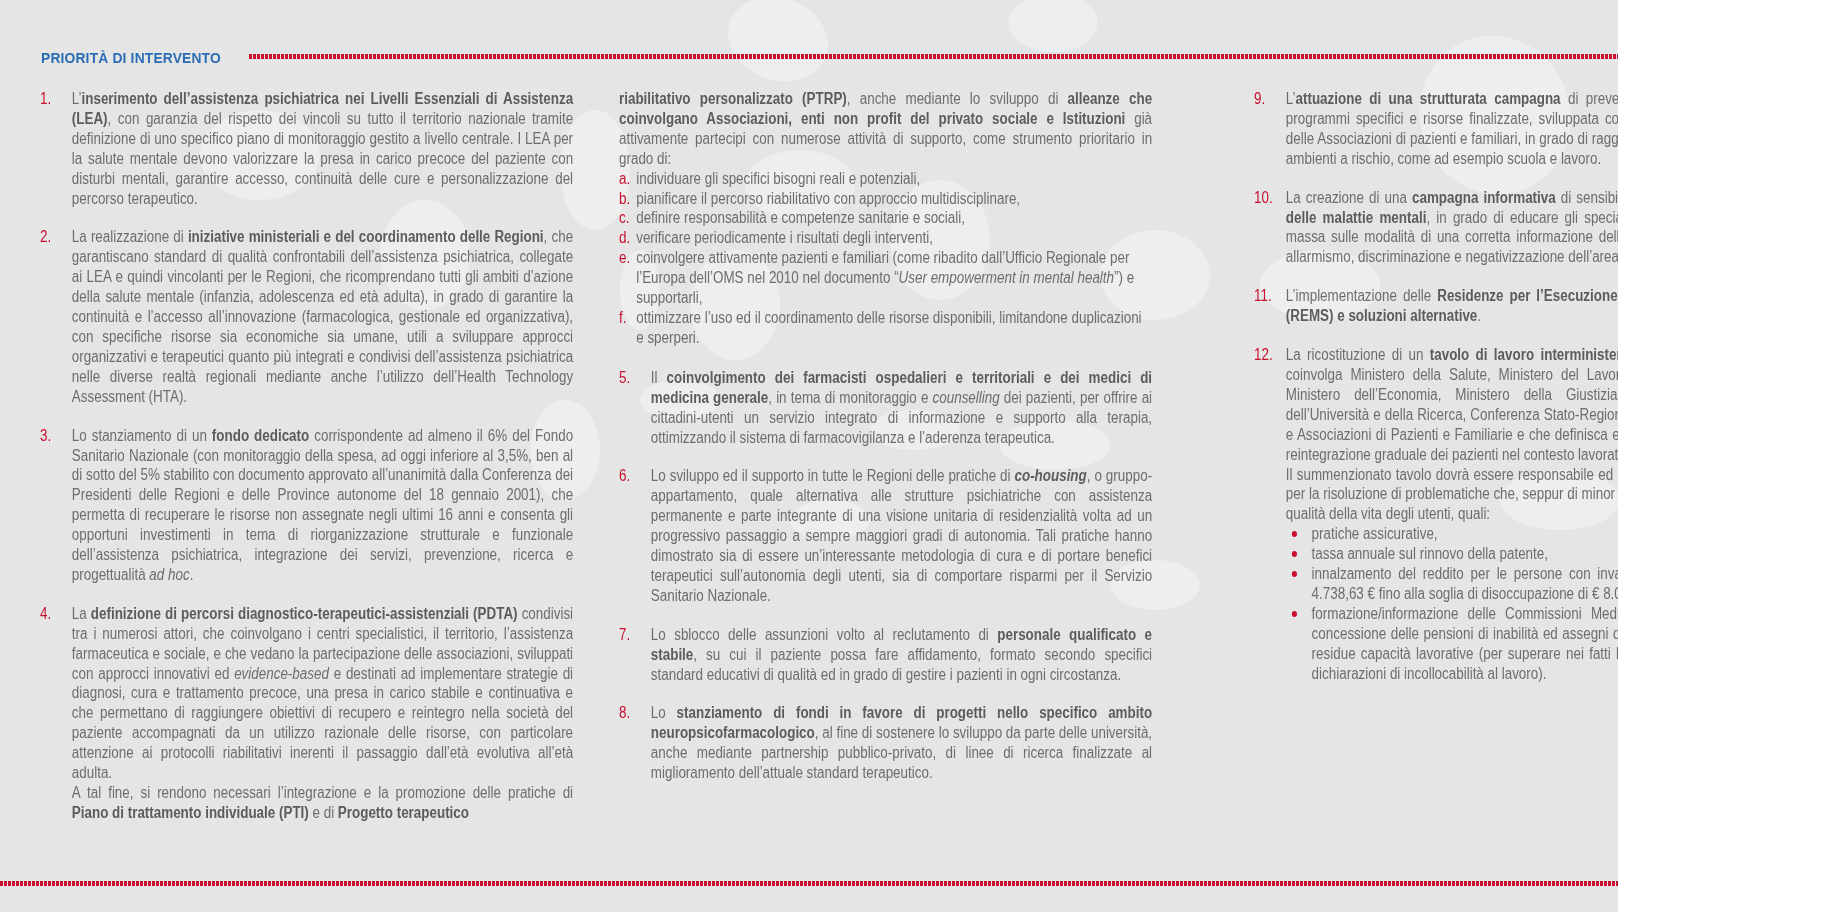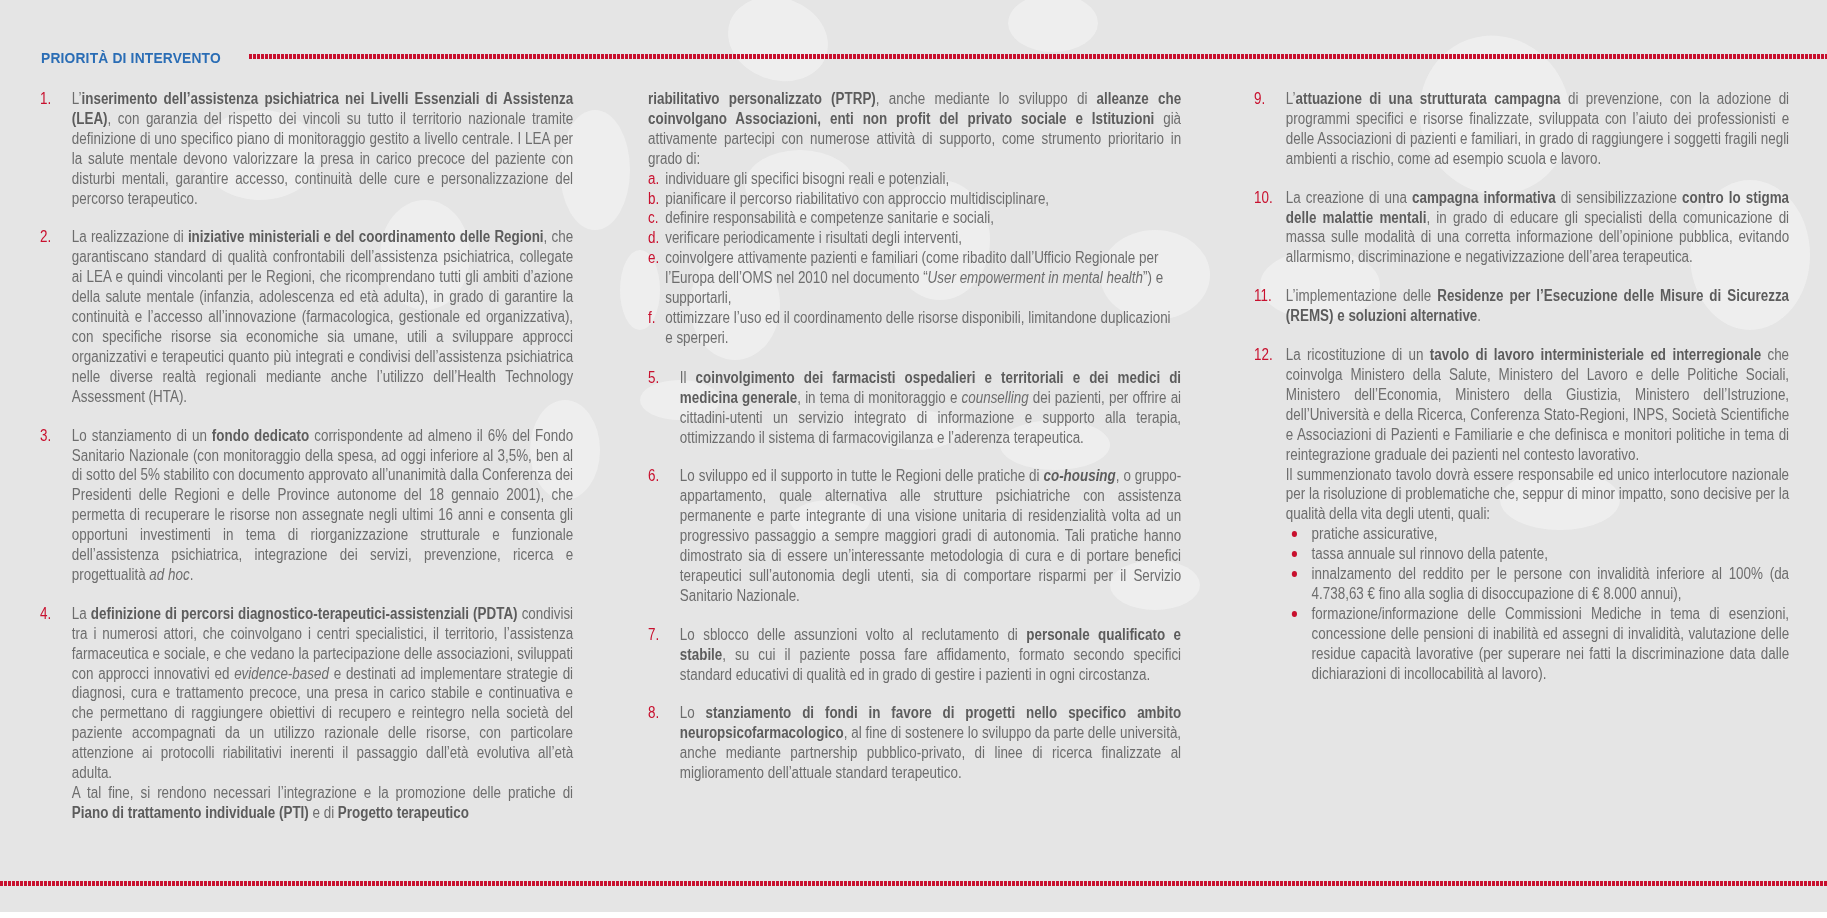--- a/index.html
+++ b/index.html
@@ -2,21 +2,21 @@
 <html><head>
 <meta charset="utf-8">
 <style>
   html, body { margin:0; padding:0; }
   body {
     width:1827px; height:918px; overflow:hidden; position:relative;
     background:#ffffff;
     font-family:"Liberation Sans", sans-serif;
   }
   .page {
-    position:absolute; left:0; top:0; width:1827px; height:912px;
+    position:absolute; left:0; top:0; width:1618px; height:912px;
     background:#e5e5e5; overflow:hidden;
   }
   .bubble {
     position:absolute; border-radius:50%;
     background:rgba(245,245,245,0.55);
   }
   .heading {
     position:absolute; left:41px; top:49px;
     font-size:15px; font-weight:bold; color:#2a6db5; letter-spacing:0.2px;
     transform:scaleX(0.92); transform-origin:left center;
@@ -24,21 +24,21 @@
   .dotline {
     position:absolute; height:5px;
     background:repeating-linear-gradient(90deg,#c8102e 0 3px,transparent 3px 4px);
   }
   .col {
     position:absolute; top:89px;
     font-size:15.6px; line-height:19.9px; color:#6d6d6d;
     text-align:justify;
   }
   .col1 { left:40px; width:533px; }
-  .col2 { left:648px; width:533px; }
+  .col2 { left:619px; width:533px; }
   .col3 { left:1254px; width:535px; }
   .col .inner { transform:scaleX(0.86); transform-origin:left top; width:116.3%; }
   .item { position:relative; padding-left:37px; margin-bottom:19px; }
   .num { position:absolute; left:0; top:0; color:#c8102e; }
   .col b { color:#5c5c5c; }
   .sub { position:relative; padding-left:20px; text-align:left; }
   .sub .lt { position:absolute; left:0; color:#c8102e; }
   .bul { position:relative; padding-left:30px; }
   .bul .dot { position:absolute; left:7px; top:7px; width:6px; height:6px; border-radius:50%; background:#c8102e; }
   .cont { text-align:justify; }

